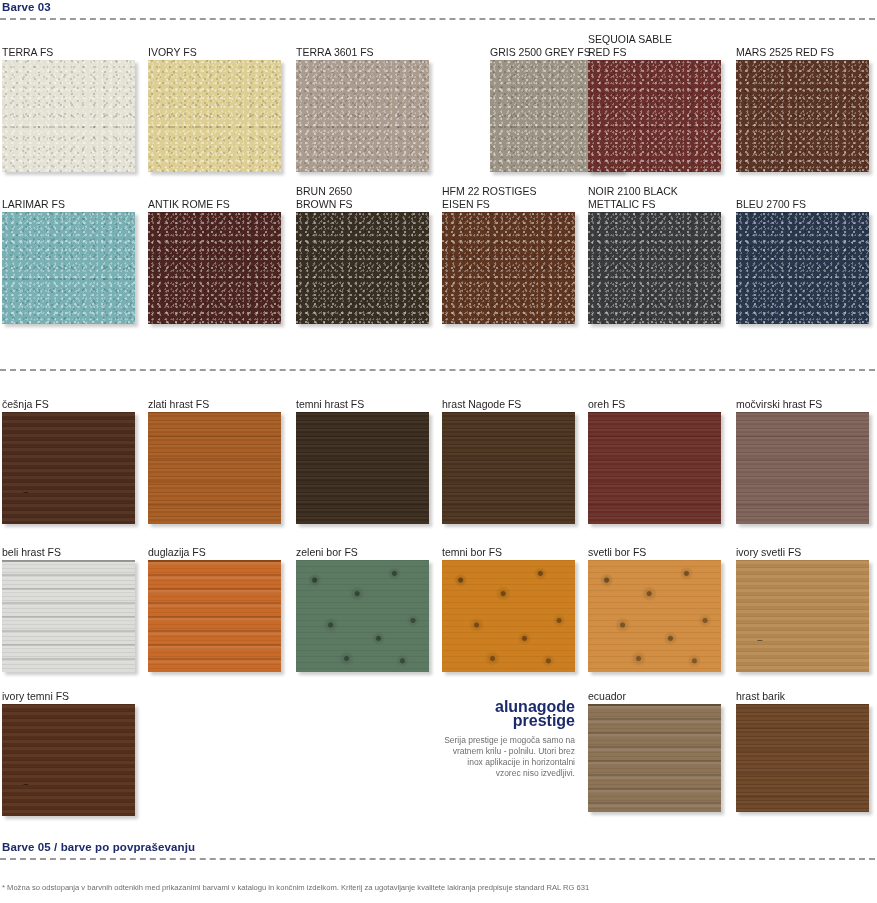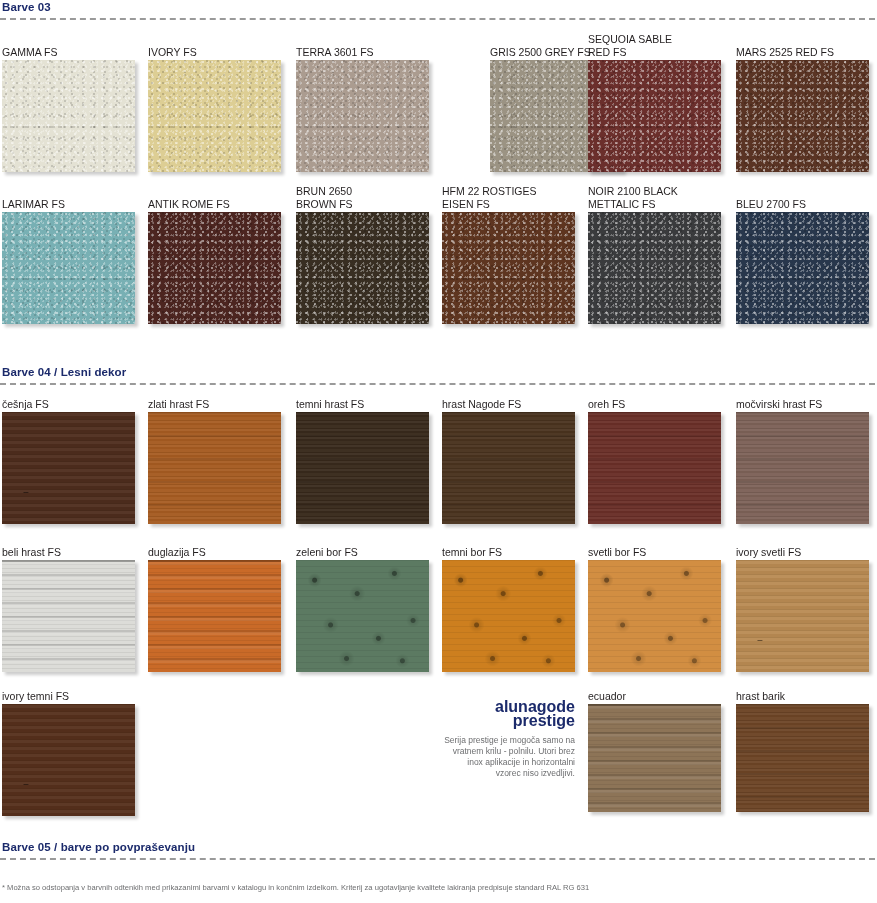--- a/index.html
+++ b/index.html
@@ -136,21 +136,21 @@
 </head>
 <body>
 
 <div class="page">
   <div id="sections-root">
       <div class="section-head" style="top: 0px;">
         <div class="section-title">Barve 03</div>
         <div class="dashed-rule"></div>
       </div>
       <div class="swatch" style="left: 2px; top: 60px; width: 133px; height: 112px;">
-        <div class="swatch-label">GAMMA FS</div>
+        <div class="swatch-label">TERRA FS</div>
         <div class="chip" style="width: 133px; height: 112px; background: rgb(228, 226, 212);">
           <div class="speck"></div>
         </div>
       </div>
       <div class="swatch" style="left: 148px; top: 60px; width: 133px; height: 112px;">
         <div class="swatch-label">IVORY FS</div>
         <div class="chip" style="width: 133px; height: 112px; background: rgb(221, 206, 148);">
           <div class="speck"></div>
         </div>
       </div>
@@ -212,21 +212,20 @@
           <div class="speck"></div>
         </div>
       </div>
       <div class="swatch" style="left: 736px; top: 212px; width: 133px; height: 112px;">
         <div class="swatch-label">BLEU 2700 FS</div>
         <div class="chip" style="width: 133px; height: 112px; background: rgb(40, 55, 76);">
           <div class="speck"></div>
         </div>
       </div>
       <div class="section-head" style="top: 365px;">
-        <div class="section-title">Barve 04 / Lesni dekor</div>
         <div class="dashed-rule"></div>
       </div>
       <div class="swatch" style="left: 2px; top: 412px; width: 133px; height: 112px;">
         <div class="swatch-label">češnja FS</div>
         <div class="chip" style="width: 133px; height: 112px; background: rgb(78, 45, 29);">
           <div class="grain arcs"></div>
         </div>
       </div>
       <div class="swatch" style="left: 148px; top: 412px; width: 133px; height: 112px;">
         <div class="swatch-label">zlati hrast FS</div>

